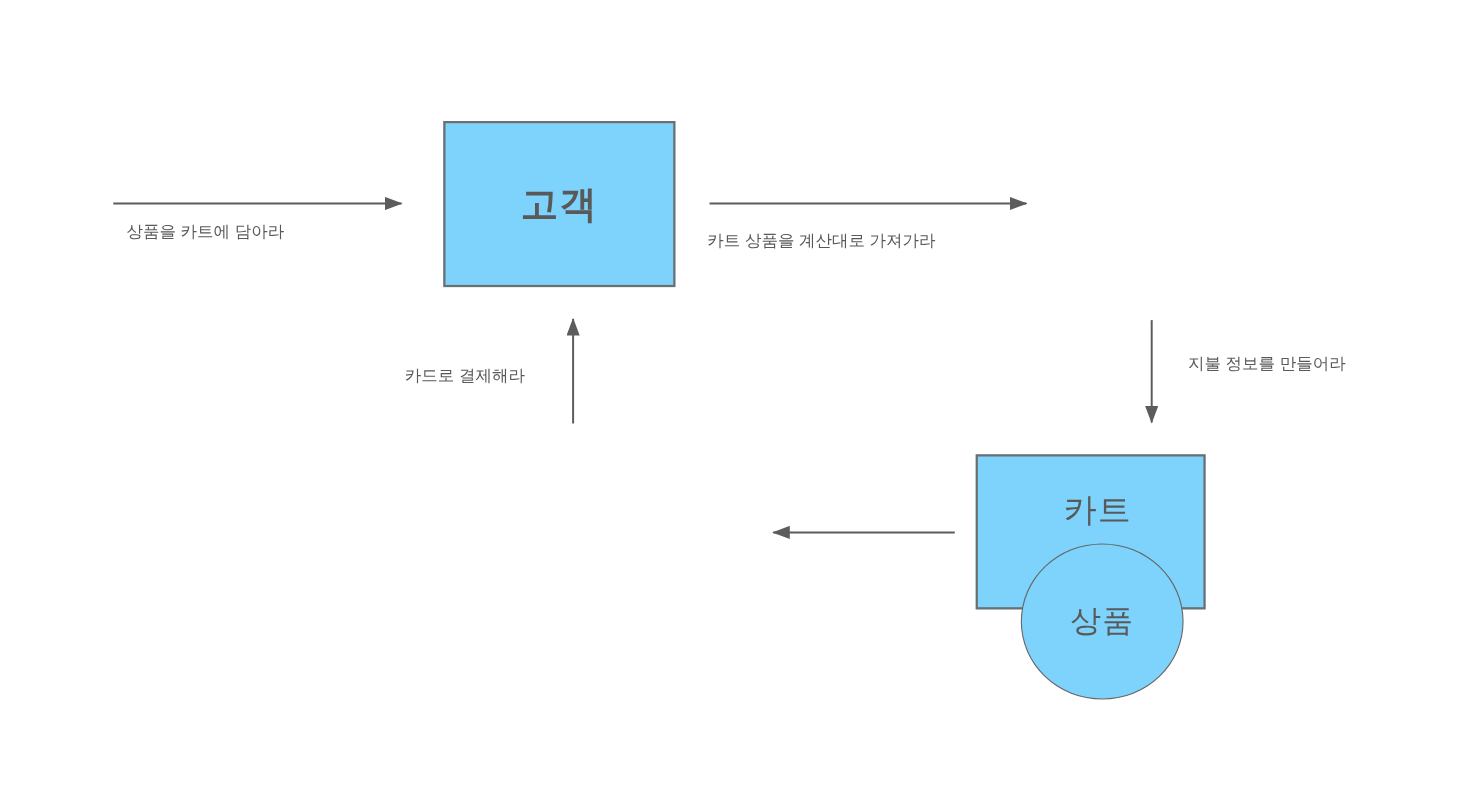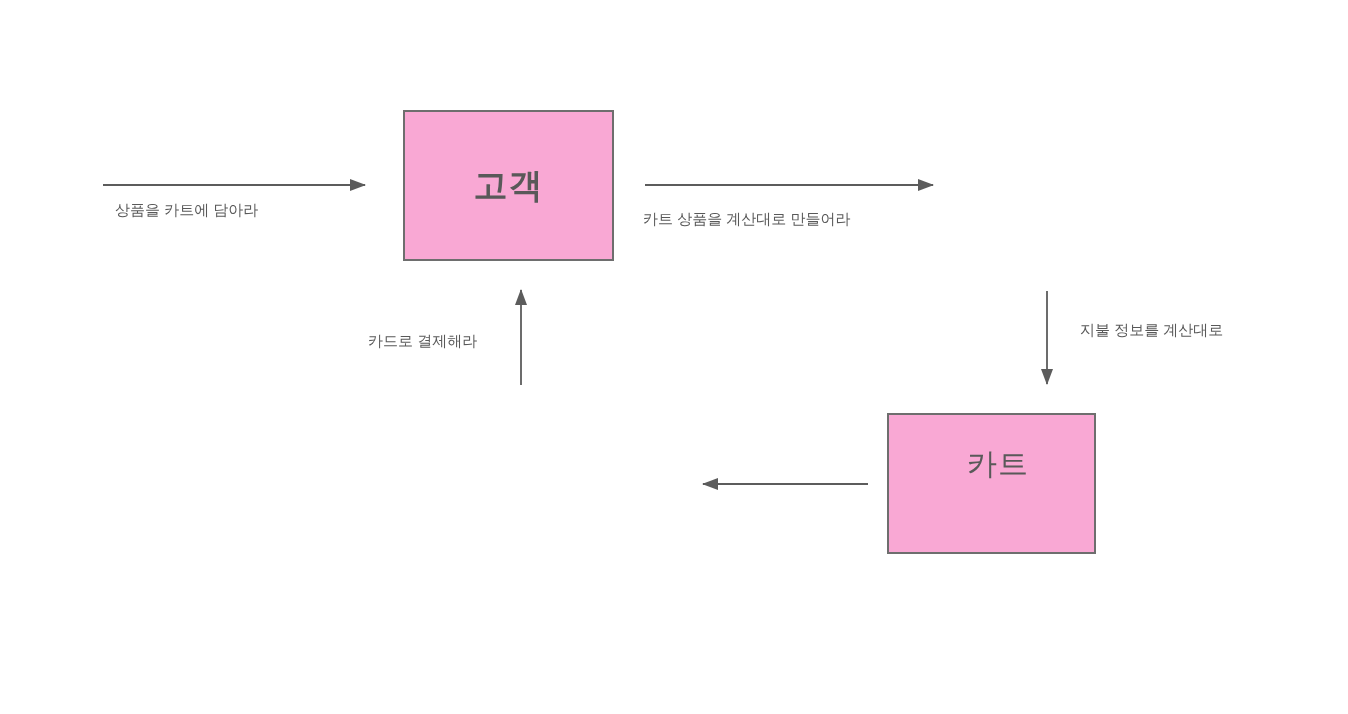--- a/index.html
+++ b/index.html
@@ -18,21 +18,21 @@
   .edges-layer {
     position: absolute;
     left: 0; top: 0;
     width: 1348px;
     height: 714px;
     z-index: 1;
   }
   .node {
     position: absolute;
     box-sizing: border-box;
-    background: #f9a8d4;
+    background: #7dd3fc;
     border: 2px solid #6e6e6e;
     color: #595959;
     display: flex;
     align-items: center;
     justify-content: center;
     text-align: center;
   }
   .node--actor {
     font-size: 34px;
     font-weight: 700;
@@ -102,23 +102,26 @@
 
   <div class="node node--actor node--customer">
     <span>고객</span>
   </div>
 
 
   <div class="node node--cart">
     <span>카트</span>
   </div>
 
+  <div class="node node--product">
+    <span>상품</span>
+  </div>
 
 
   <span class="edge-label edge-label--add-to-cart">상품을 카트에 담아라</span>
 
-  <span class="edge-label edge-label--to-checkout">카트 상품을 계산대로 만들어라</span>
+  <span class="edge-label edge-label--to-checkout">카트 상품을 계산대로 가져가라</span>
 
-  <span class="edge-label edge-label--create-payment">지불 정보를 계산대로</span>
+  <span class="edge-label edge-label--create-payment">지불 정보를 만들어라</span>
 
   <span class="edge-label edge-label--pay-with-card">카드로 결제해라</span>
 
 </div>
 
 </body></html>

